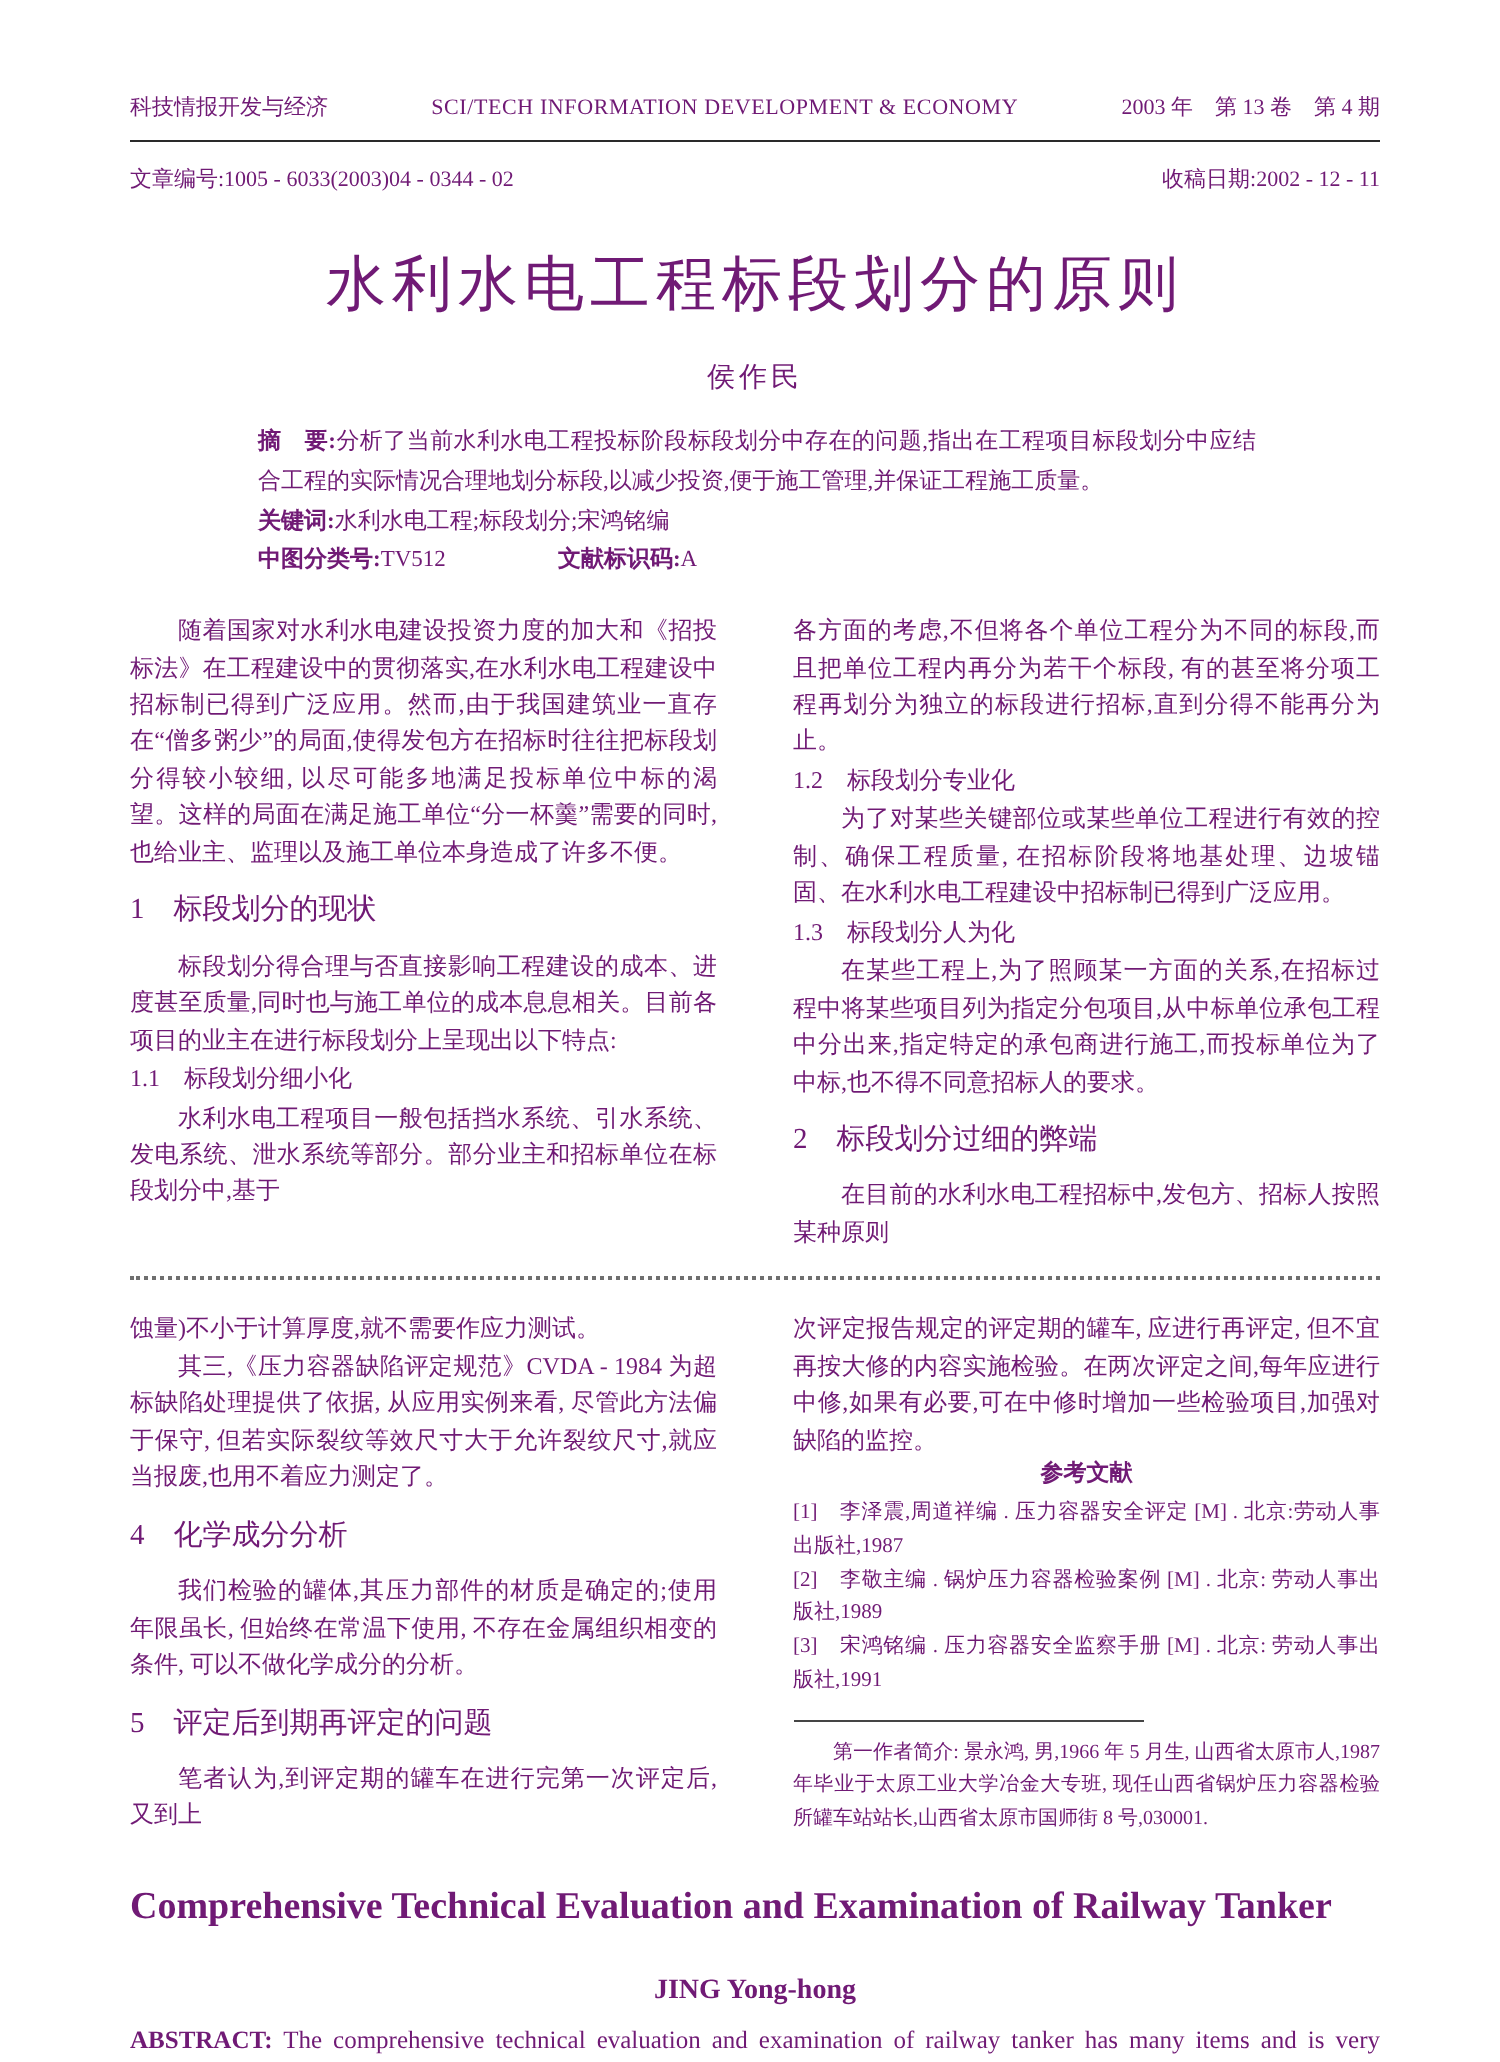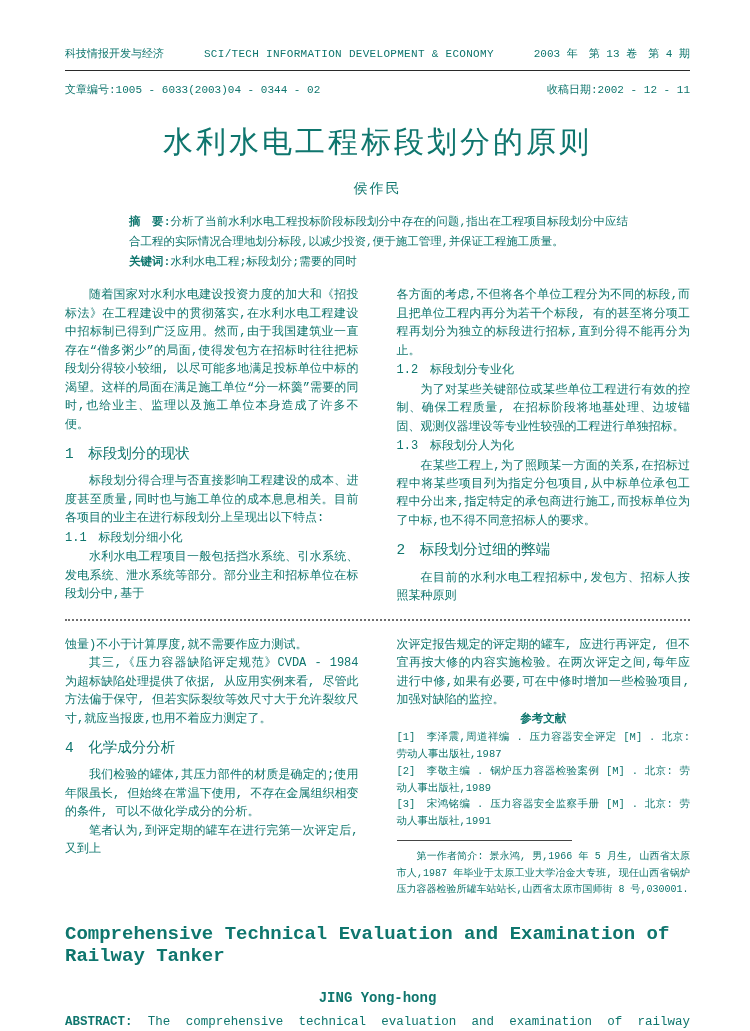--- a/index.html
+++ b/index.html
@@ -2,25 +2,25 @@
 <html><head>
 <meta charset="utf-8">
 <style>
   html, body { margin: 0; padding: 0; background: #e8e8e8; }
   .page {
     position: relative;
     width: 750px;
     height: 1031px;
     margin: 0 auto;
     background: #ffffff;
-    color: #0f766e;
+    color: #701a75;
     box-sizing: border-box;
     padding: 46px 60px 0 65px;
     overflow: hidden;
-    font-family: Liberation Mono, monospace;
+    font-family: Liberation Serif, serif;
   }
   
   .jheader {
     display: flex;
     justify-content: space-between;
     align-items: baseline;
     font-size: 11px;
     padding-bottom: 9px;
     border-bottom: 1.5px solid #2a2a2a;
   }
@@ -108,50 +108,52 @@
   <div class="meta-row">
     <span>文章编号:1005 - 6033(2003)04 - 0344 - 02</span>
     <span>收稿日期:2002 - 12 - 11</span>
   </div>
 
   <h1 class="cn-title">水利水电工程标段划分的原则</h1>
   <div class="cn-author">侯作民</div>
 
   <div class="abstract-block">
     <p><span class="lbl">摘　要:</span><span>分析了当前水利水电工程投标阶段标段划分中存在的问题,指出在工程项目标段划分中应结合工程的实际情况合理地划分标段,以减少投资,便于施工管理,并保证工程施工质量。</span></p>
-    <p><span class="lbl">关键词:</span><span>水利水电工程;标段划分;需要的同时</span></p>
+    <p><span class="lbl">关键词:</span><span>水利水电工程;标段划分;宋鸿铭编</span></p>
+    <p><span class="lbl">中图分类号:</span><span>TV512</span><span class="lbl gap-left">文献标识码:</span><span>A</span></p>
   </div>
 
   <div class="cols">
     <div class="col">
         <div class="para">随着国家对水利水电建设投资力度的加大和《招投标法》在工程建设中的贯彻落实,在水利水电工程建设中招标制已得到广泛应用。然而,由于我国建筑业一直存在“僧多粥少”的局面,使得发包方在招标时往往把标段划分得较小较细, 以尽可能多地满足投标单位中标的渴望。这样的局面在满足施工单位“分一杯羹”需要的同时,也给业主、监理以及施工单位本身造成了许多不便。</div>
         <div class="h1">1　标段划分的现状</div>
         <div class="para">标段划分得合理与否直接影响工程建设的成本、进度甚至质量,同时也与施工单位的成本息息相关。目前各项目的业主在进行标段划分上呈现出以下特点:</div>
         <div class="h2">1.1　标段划分细小化</div>
         <div class="para">水利水电工程项目一般包括挡水系统、引水系统、发电系统、泄水系统等部分。部分业主和招标单位在标段划分中,基于</div>
       </div>
     <div class="col">
         <div class="cont">各方面的考虑,不但将各个单位工程分为不同的标段,而且把单位工程内再分为若干个标段, 有的甚至将分项工程再划分为独立的标段进行招标,直到分得不能再分为止。</div>
         <div class="h2">1.2　标段划分专业化</div>
-        <div class="para">为了对某些关键部位或某些单位工程进行有效的控制、确保工程质量, 在招标阶段将地基处理、边坡锚固、观测仪器埋设等专业性较强的工程进行单独招标。</div>
+        <div class="para">为了对某些关键部位或某些单位工程进行有效的控制、确保工程质量, 在招标阶段将地基处理、边坡锚固、在水利水电工程建设中招标制已得到广泛应用。</div>
         <div class="h2">1.3　标段划分人为化</div>
         <div class="para">在某些工程上,为了照顾某一方面的关系,在招标过程中将某些项目列为指定分包项目,从中标单位承包工程中分出来,指定特定的承包商进行施工,而投标单位为了中标,也不得不同意招标人的要求。</div>
         <div class="h1">2　标段划分过细的弊端</div>
         <div class="para">在目前的水利水电工程招标中,发包方、招标人按照某种原则</div>
       </div>
   </div>
 
   <div class="dashed-sep"></div>
 
   <div class="cols">
     <div class="col">
         <div class="cont">蚀量)不小于计算厚度,就不需要作应力测试。</div>
         <div class="para">其三,《压力容器缺陷评定规范》CVDA - 1984 为超标缺陷处理提供了依据, 从应用实例来看, 尽管此方法偏于保守, 但若实际裂纹等效尺寸大于允许裂纹尺寸,就应当报废,也用不着应力测定了。</div>
         <div class="h1">4　化学成分分析</div>
         <div class="para">我们检验的罐体,其压力部件的材质是确定的;使用年限虽长, 但始终在常温下使用, 不存在金属组织相变的条件, 可以不做化学成分的分析。</div>
+        <div class="h1">5　评定后到期再评定的问题</div>
         <div class="para">笔者认为,到评定期的罐车在进行完第一次评定后,又到上</div>
       </div>
     <div class="col">
         <div class="cont">次评定报告规定的评定期的罐车, 应进行再评定, 但不宜再按大修的内容实施检验。在两次评定之间,每年应进行中修,如果有必要,可在中修时增加一些检验项目,加强对缺陷的监控。</div>
         <div class="refhead">参考文献</div>
         <div class="ref">[1]　李泽震,周道祥编 . 压力容器安全评定 [M] . 北京:劳动人事出版社,1987</div>
         <div class="ref">[2]　李敬主编 . 锅炉压力容器检验案例 [M] . 北京: 劳动人事出版社,1989</div>
         <div class="ref">[3]　宋鸿铭编 . 压力容器安全监察手册 [M] . 北京: 劳动人事出版社,1991</div>
         <div class="rule"></div>
         <div class="bio">第一作者简介: 景永鸿, 男,1966 年 5 月生, 山西省太原市人,1987 年毕业于太原工业大学冶金大专班, 现任山西省锅炉压力容器检验所罐车站站长,山西省太原市国师街 8 号,030001.</div>

